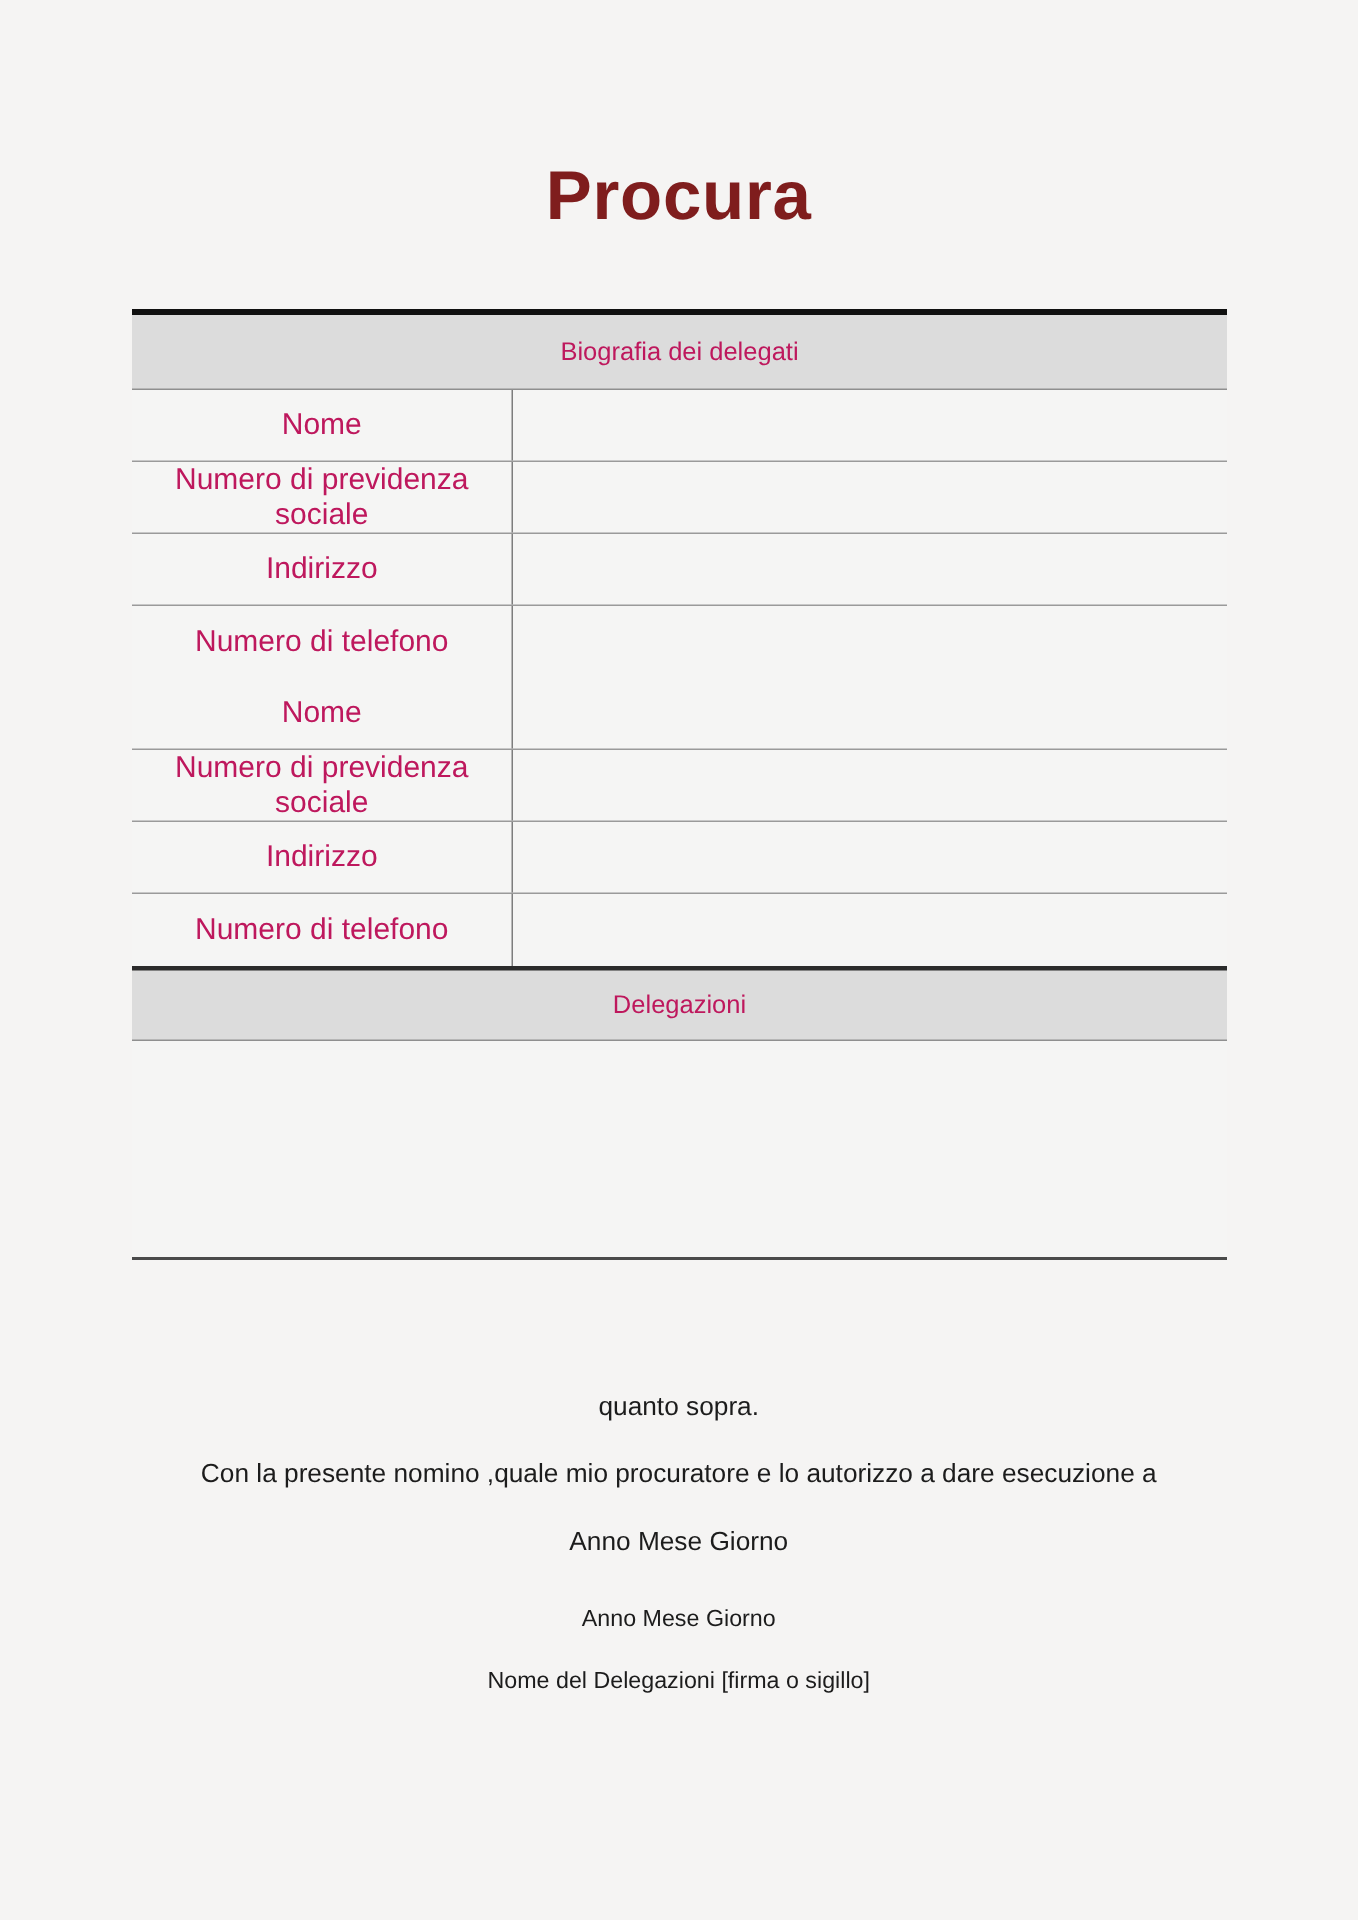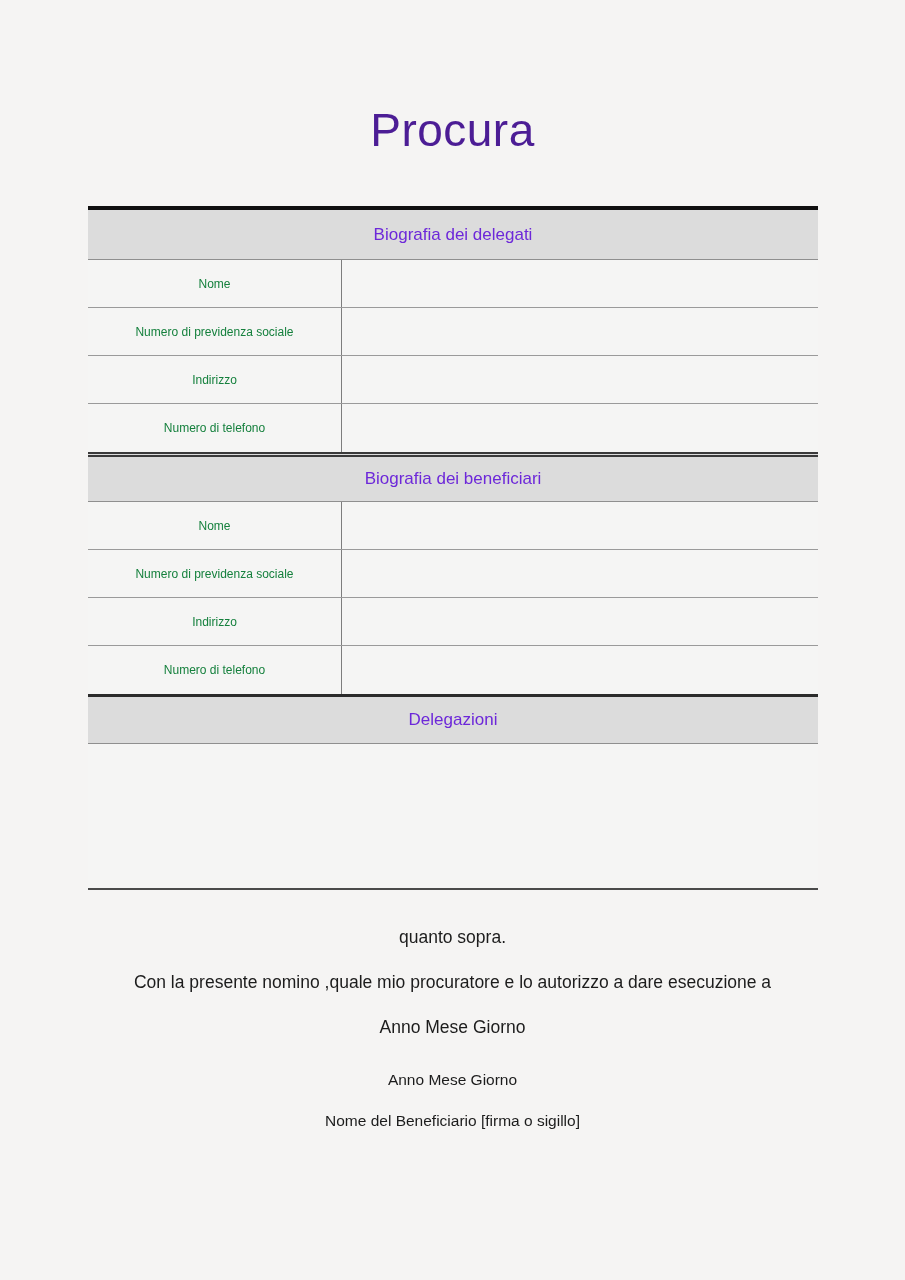--- a/index.html
+++ b/index.html
@@ -8,50 +8,50 @@
     background:#f5f4f3;
     font-family:"Liberation Sans","DejaVu Sans",sans-serif;
     color:#1f1f1f;
     overflow:hidden;
   }
   .page { position:relative; width:905px; height:1280px; }
 
   .title {
     position:absolute; top:103px; left:0; width:100%;
     text-align:center;
-    font-size:46px; font-weight:400; color:#4c1d95;
+    font-size:46px; font-weight:700; color:#7f1d1d;
     letter-spacing:0.5px;
   }
 
   .pa-table {
     position:absolute; left:88px; top:206px; width:730px;
     border-top:4px solid #101010;
     background:#f5f5f4;
   }
   .section-header {
     height:50px;
     background:#dcdcdc;
     border-bottom:1px solid #8f8f8f;
     display:flex; align-items:center; justify-content:center;
-    font-size:17px; color:#6d28d9;
+    font-size:17px; color:#be185d;
   }
   .section-header.double { border-top:5px double #3a3a3a; }
   .section-header.thick  { border-top:3px solid #2b2b2b; }
 
   .row {
     display:flex; height:48px;
     border-bottom:1px solid #9a9a9a;
   }
   .row.no-bb { border-bottom:none; }
   .cell { display:flex; align-items:center; }
   .cell.label {
     width:254px; justify-content:center;
     border-right:1px solid #7d7d7d;
-    font-size:12px; color:#15803d;
-    text-align:right;
+    font-size:20px; color:#be185d;
+    text-align:center;
   }
   .cell.value { flex:1; }
 
   .delegazioni-body {
     height:146px;
     border-bottom:2px solid #4a4a4a;
   }
 
   .footer {
     position:absolute; left:60px; top:915px; width:785px;
@@ -83,23 +83,20 @@
     </div>
     <div class="row">
       <div class="cell label">Indirizzo</div>
       <div class="cell value"></div>
     </div>
     <div class="row no-bb">
       <div class="cell label">Numero di telefono</div>
       <div class="cell value"></div>
     </div>
 
-    <div class="section-header double">
-      <span>Biografia dei beneficiari</span>
-    </div>
     <div class="row">
       <div class="cell label">Nome</div>
       <div class="cell value"></div>
     </div>
     <div class="row">
       <div class="cell label">Numero di previdenza sociale</div>
       <div class="cell value"></div>
     </div>
     <div class="row">
       <div class="cell label">Indirizzo</div>
@@ -116,16 +113,16 @@
     <div class="delegazioni-body"></div>
 
   </div>
 
   <div class="footer">
     <div class="f-line big">quanto sopra.</div>
     <div class="f-line big">Con la presente nomino ,quale mio procuratore e lo autorizzo a dare esecuzione a</div>
     <div class="f-line big">Anno Mese Giorno</div>
     <div class="f-gap"></div>
     <div class="f-line small">Anno Mese Giorno</div>
-    <div class="f-line small">Nome del Beneficiario [firma o sigillo]</div>
+    <div class="f-line small">Nome del Delegazioni [firma o sigillo]</div>
   </div>
 
 </div>
 
 </body></html>

